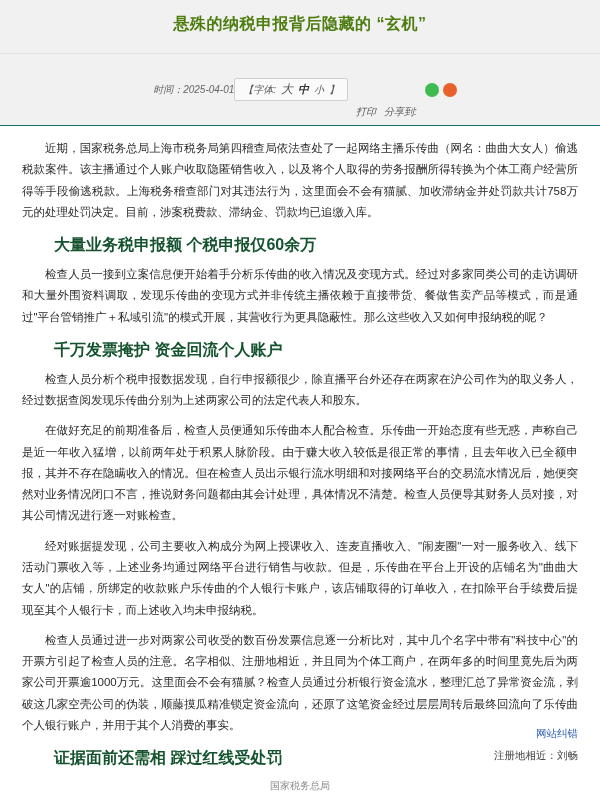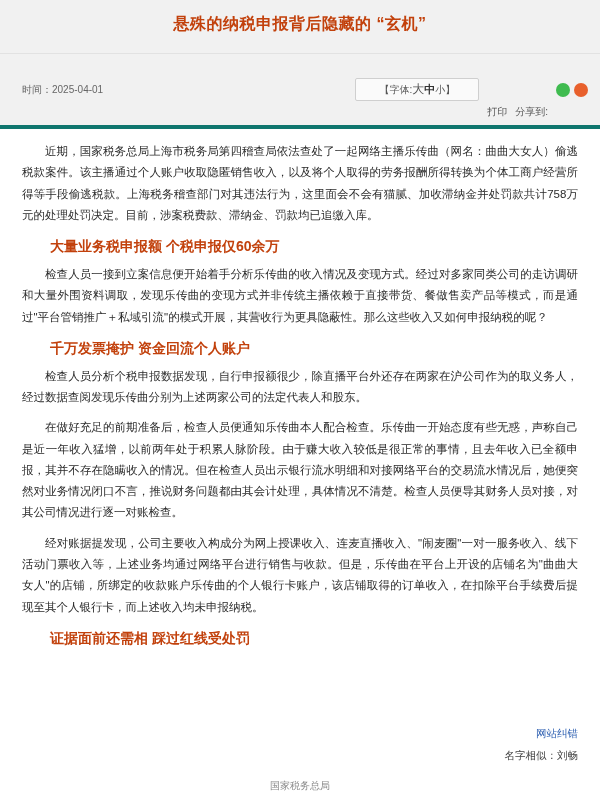--- a/index.html
+++ b/index.html
@@ -17,55 +17,57 @@
   }
   .header {
     background: #f1f1f1;
     padding: 14px 0 10px 0;
     text-align: center;
     border-bottom: 1px solid #e2e2e2;
   }
   .title {
     font-size: 16px;
     font-weight: bold;
-    color: #c2410c;
+    color: #4d7c0f;
     letter-spacing: 0.5px;
     margin: 0 0 8px 0;
   }
   .subtitle {
     font-size: 11px;
     color: #444;
     margin: 0;
   }
   .meta-bar {
     display: flex;
     align-items: center;
-    justify-content: space-between;
+    justify-content: center;
     padding: 6px 12px 6px 22px;
     font-size: 10px;
     color: #666;
     background: #f1f1f1;
-    border-bottom: 4px solid #0f766e;
+    border-bottom: 1px solid #0f766e;
+    font-style: italic;
   }
   .meta-left {
     font-size: 10px;
     color: #666;
   }
   .meta-right {
     display: flex;
     align-items: center;
     gap: 8px;
   }
   .fontbox {
     border: 1px solid #cfcfcf;
     background: #fafafa;
     border-radius: 2px;
-    padding: 2px 23px;
+    padding: 2px 8px;
     display: flex;
     align-items: center;
+    gap: 5px;
     font-size: 10px;
     color: #555;
   }
   .fontbox .fs-big { font-size: 12px; }
   .fontbox .fs-mid { font-size: 11px; font-weight: bold; color:#333;}
   .fontbox .fs-sml { font-size: 10px; }
   .print-link, .share-label {
     font-size: 10px;
     color: #555;
     margin-top: 45px;
@@ -88,25 +90,25 @@
   }
   p.para {
     font-size: 11.5px;
     line-height: 1.85;
     margin: 0 0 9px 0;
     text-indent: 2em;
     text-align: justify;
     color: #2b2b2b;
   }
   h3.sub {
-    font-size: 14px;
+    font-size: 16px;
     font-weight: bold;
     margin: 12px 0 8px 0;
     text-indent: 2em;
-    color: #c2410c;
+    color: #14532d;
   }
   .footer-link {
     position: absolute;
     right: 22px;
     bottom: 52px;
     font-size: 10.5px;
     color: #2a5db0;
   }
   .footer-editor {
     position: absolute;
@@ -154,18 +156,19 @@
 </div>
 
 <div class="content" id="body-root">
     <p class="para">近期，国家税务总局上海市税务局第四稽查局依法查处了一起网络主播乐传曲（网名：曲曲大女人）偷逃税款案件。该主播通过个人账户收取隐匿销售收入，以及将个人取得的劳务报酬所得转换为个体工商户经营所得等手段偷逃税款。上海税务稽查部门对其违法行为，这里面会不会有猫腻、加收滞纳金并处罚款共计758万元的处理处罚决定。目前，涉案税费款、滞纳金、罚款均已追缴入库。</p>
     <h3 class="sub">大量业务税申报额 个税申报仅60余万</h3>
     <p class="para">检查人员一接到立案信息便开始着手分析乐传曲的收入情况及变现方式。经过对多家同类公司的走访调研和大量外围资料调取，发现乐传曲的变现方式并非传统主播依赖于直接带货、餐做售卖产品等模式，而是通过"平台管销推广＋私域引流"的模式开展，其营收行为更具隐蔽性。那么这些收入又如何申报纳税的呢？</p>
     <h3 class="sub">千万发票掩护 资金回流个人账户</h3>
     <p class="para">检查人员分析个税申报数据发现，自行申报额很少，除直播平台外还存在两家在沪公司作为的取义务人，经过数据查阅发现乐传曲分别为上述两家公司的法定代表人和股东。</p>
     <p class="para">在做好充足的前期准备后，检查人员便通知乐传曲本人配合检查。乐传曲一开始态度有些无惑，声称自己是近一年收入猛增，以前两年处于积累人脉阶段。由于赚大收入较低是很正常的事情，且去年收入已全额申报，其并不存在隐瞒收入的情况。但在检查人员出示银行流水明细和对接网络平台的交易流水情况后，她便突然对业务情况闭口不言，推说财务问题都由其会计处理，具体情况不清楚。检查人员便导其财务人员对接，对其公司情况进行逐一对账检查。</p>
     <p class="para">经对账据提发现，公司主要收入构成分为网上授课收入、连麦直播收入、"闹麦圈"一对一服务收入、线下活动门票收入等，上述业务均通过网络平台进行销售与收款。但是，乐传曲在平台上开设的店铺名为"曲曲大女人"的店铺，所绑定的收款账户乐传曲的个人银行卡账户，该店铺取得的订单收入，在扣除平台手续费后提现至其个人银行卡，而上述收入均未申报纳税。</p>
+    <p class="para">检查人员通过进一步对两家公司收受的数百份发票信息逐一分析比对，其中几个名字中带有"科技中心"的开票方引起了检查人员的注意。名字相似、注册地相近，并且同为个体工商户，在两年多的时间里竟先后为两家公司开票逾1000万元。这里面会不会有猫腻？检查人员通过分析银行资金流水，整理汇总了异常资金流，剥破这几家空壳公司的伪装，顺藤摸瓜精准锁定资金流向，还原了这笔资金经过层层周转后最终回流向了乐传曲个人银行账户，并用于其个人消费的事实。</p>
     <h3 class="sub">证据面前还需相 踩过红线受处罚</h3>
   </div>
 
 <div class="footer-link">网站纠错</div>
-<div class="footer-editor">名字相似：刘畅</div>
+<div class="footer-editor">注册地相近：刘畅</div>
 <div class="bottom-bar">国家税务总局</div>
 
 </body></html>

